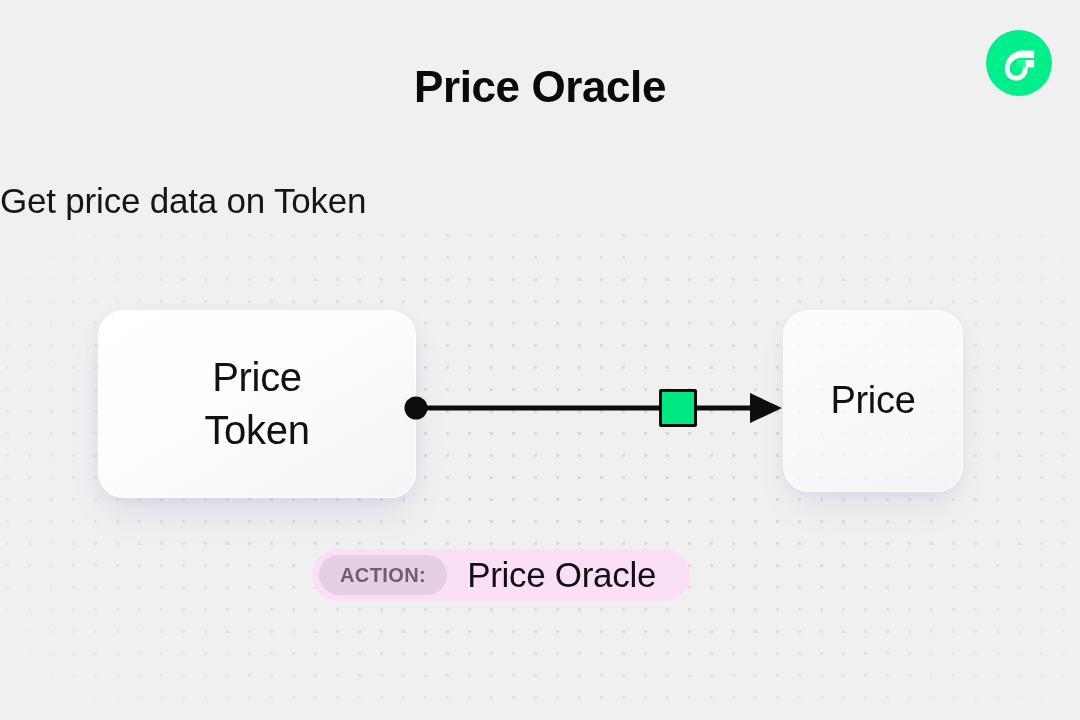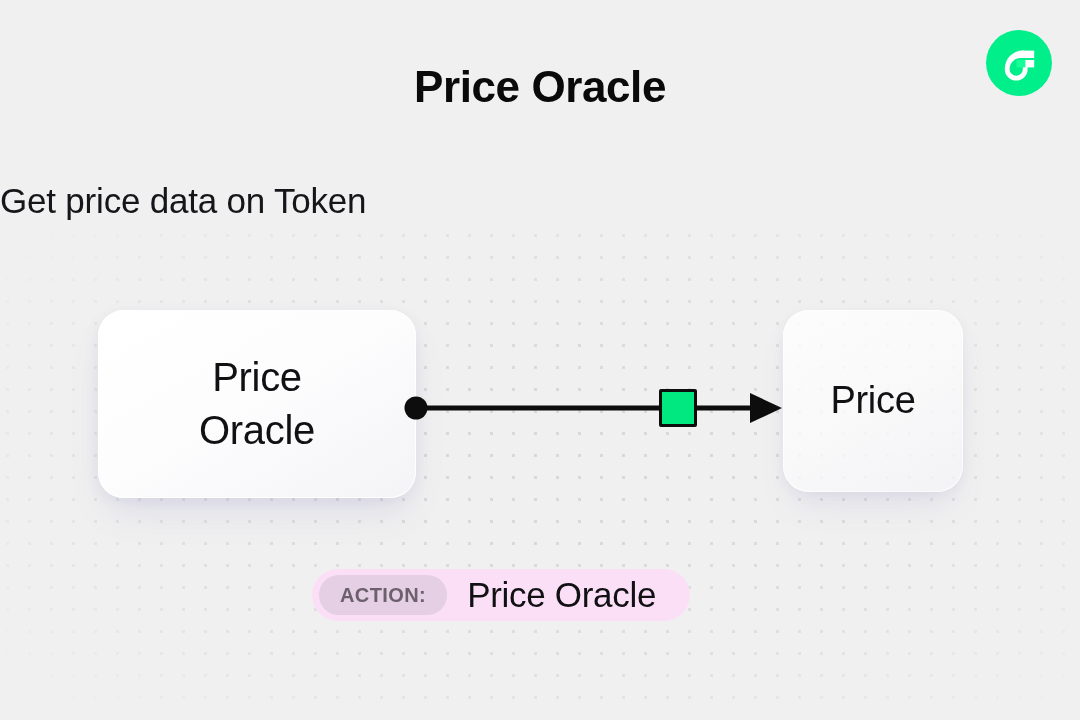--- a/index.html
+++ b/index.html
@@ -137,21 +137,20 @@
     position: absolute;
     left: 312px;
     top: 549px;
     height: 52px;
     padding: 0 34px 0 7px;
     border-radius: 26px;
     background: #fbdff6;
     display: flex;
     align-items: center;
     gap: 20px;
-    margin-top: 20px;
   }
 
   #action-badge-key {
     background: #e4cfe4;
     border-radius: 21px;
     height: 40px;
     padding: 0 21px;
     display: flex;
     align-items: center;
     font-size: 20px;
@@ -182,21 +181,21 @@
     <rect x="26.4" y="17.0" width="8.8" height="7.4" fill="#ffffff"></rect>
     <path d="M22.6 7.6 v7.4 h-3.0 a11.2 11.2 0 0 0 -11.2 11.2 a6.6 6.6 0 0 0 13.2 0 v-9.2 h4.8 v9.2 a11.4 11.4 0 0 1 -22.8 0 a18.0 18.0 0 0 1 18.0 -18.6 z" fill="#ffffff" transform="translate(2.2,0)"></path>
     <rect x="17.6" y="17.0" width="8.8" height="7.4" fill="#16ff99"></rect>
     <circle cx="13.9" cy="26.3" r="2.5" fill="#00ef8b"></circle>
   </svg>
 </div>
 
 <div class="node-card" id="node-source">
   <span>
     <span>Price</span><br>
-    <span>Oracle</span>
+    <span>Token</span>
   </span>
 </div>
 
 <svg id="connector" viewBox="0 0 392 44">
   <circle cx="16" cy="22" r="11.5" fill="#0d0d0d"></circle>
   <line x1="16" y1="22" x2="370" y2="22" stroke="#0d0d0d" stroke-width="5"></line>
   <polygon points="350,7 382,22 350,37" fill="#0d0d0d"></polygon>
 </svg>
 
 <div id="edge-badge"></div>

